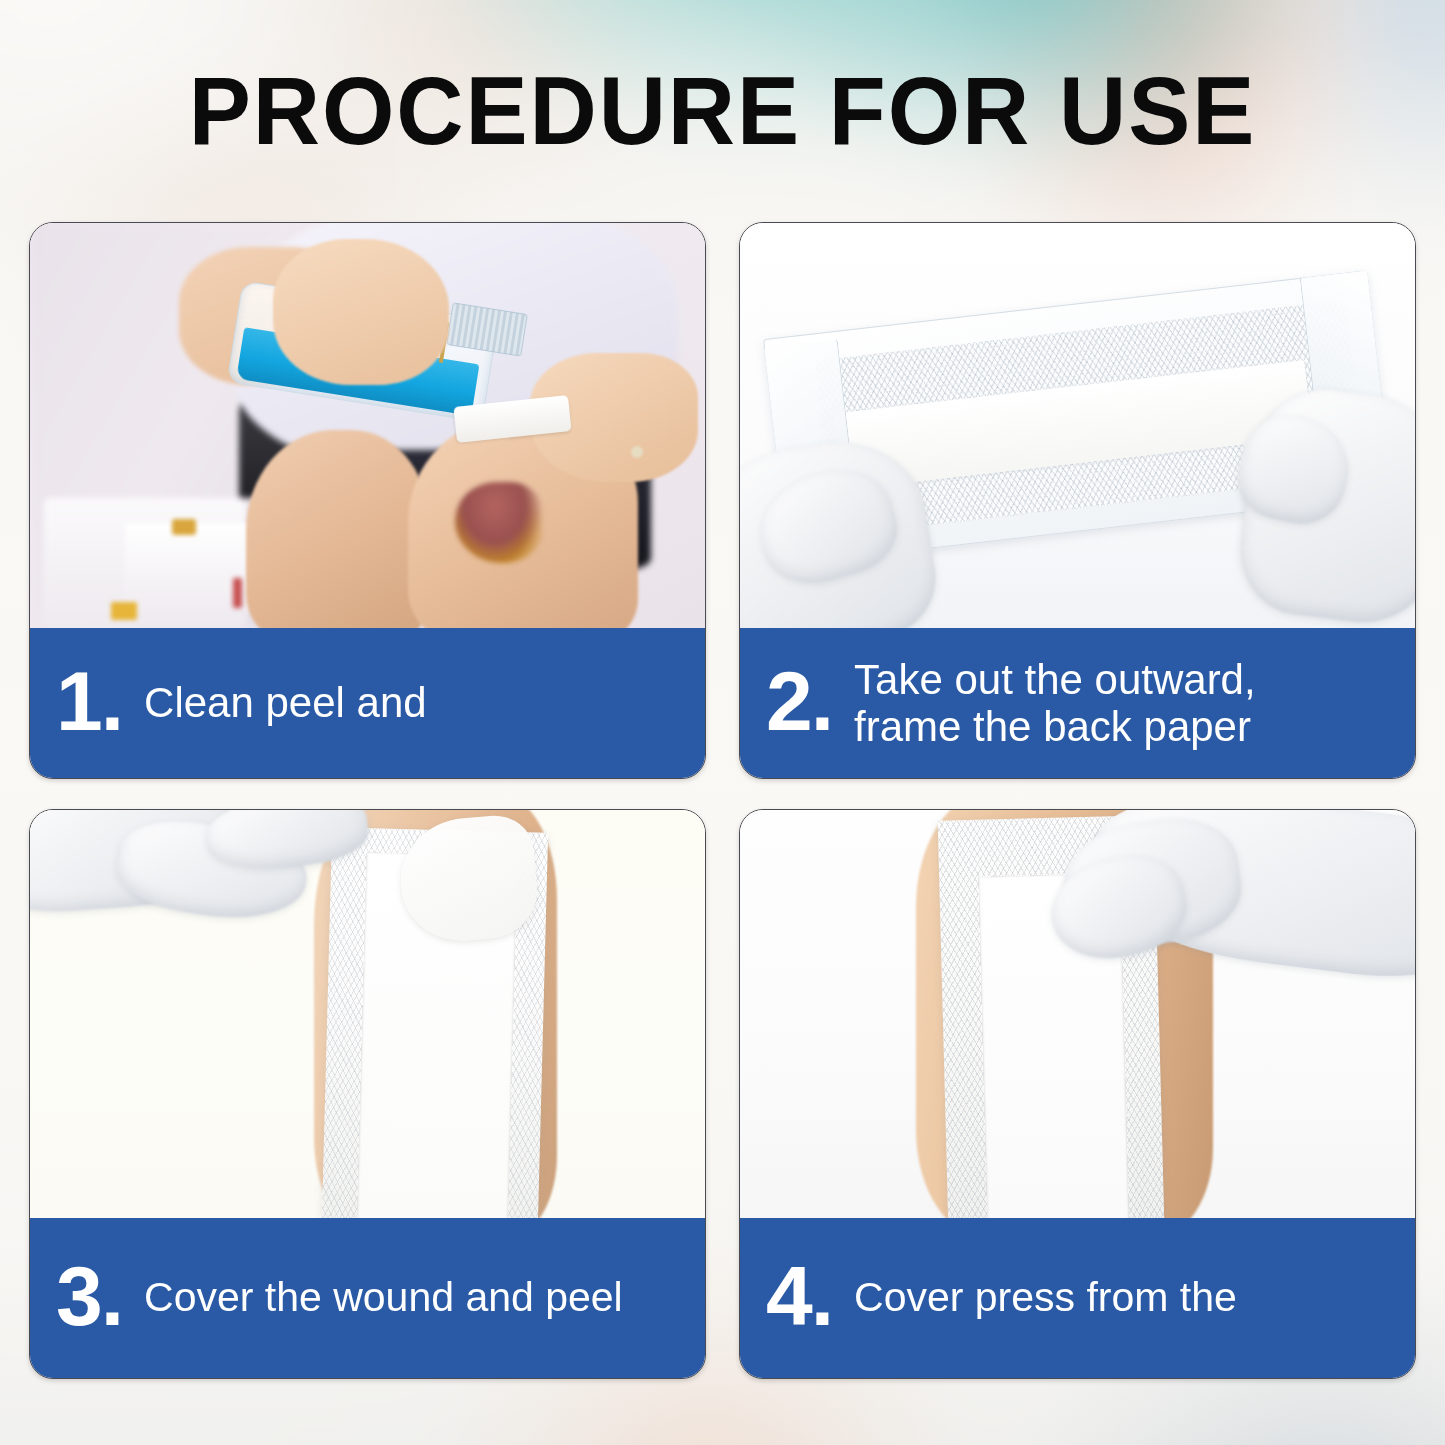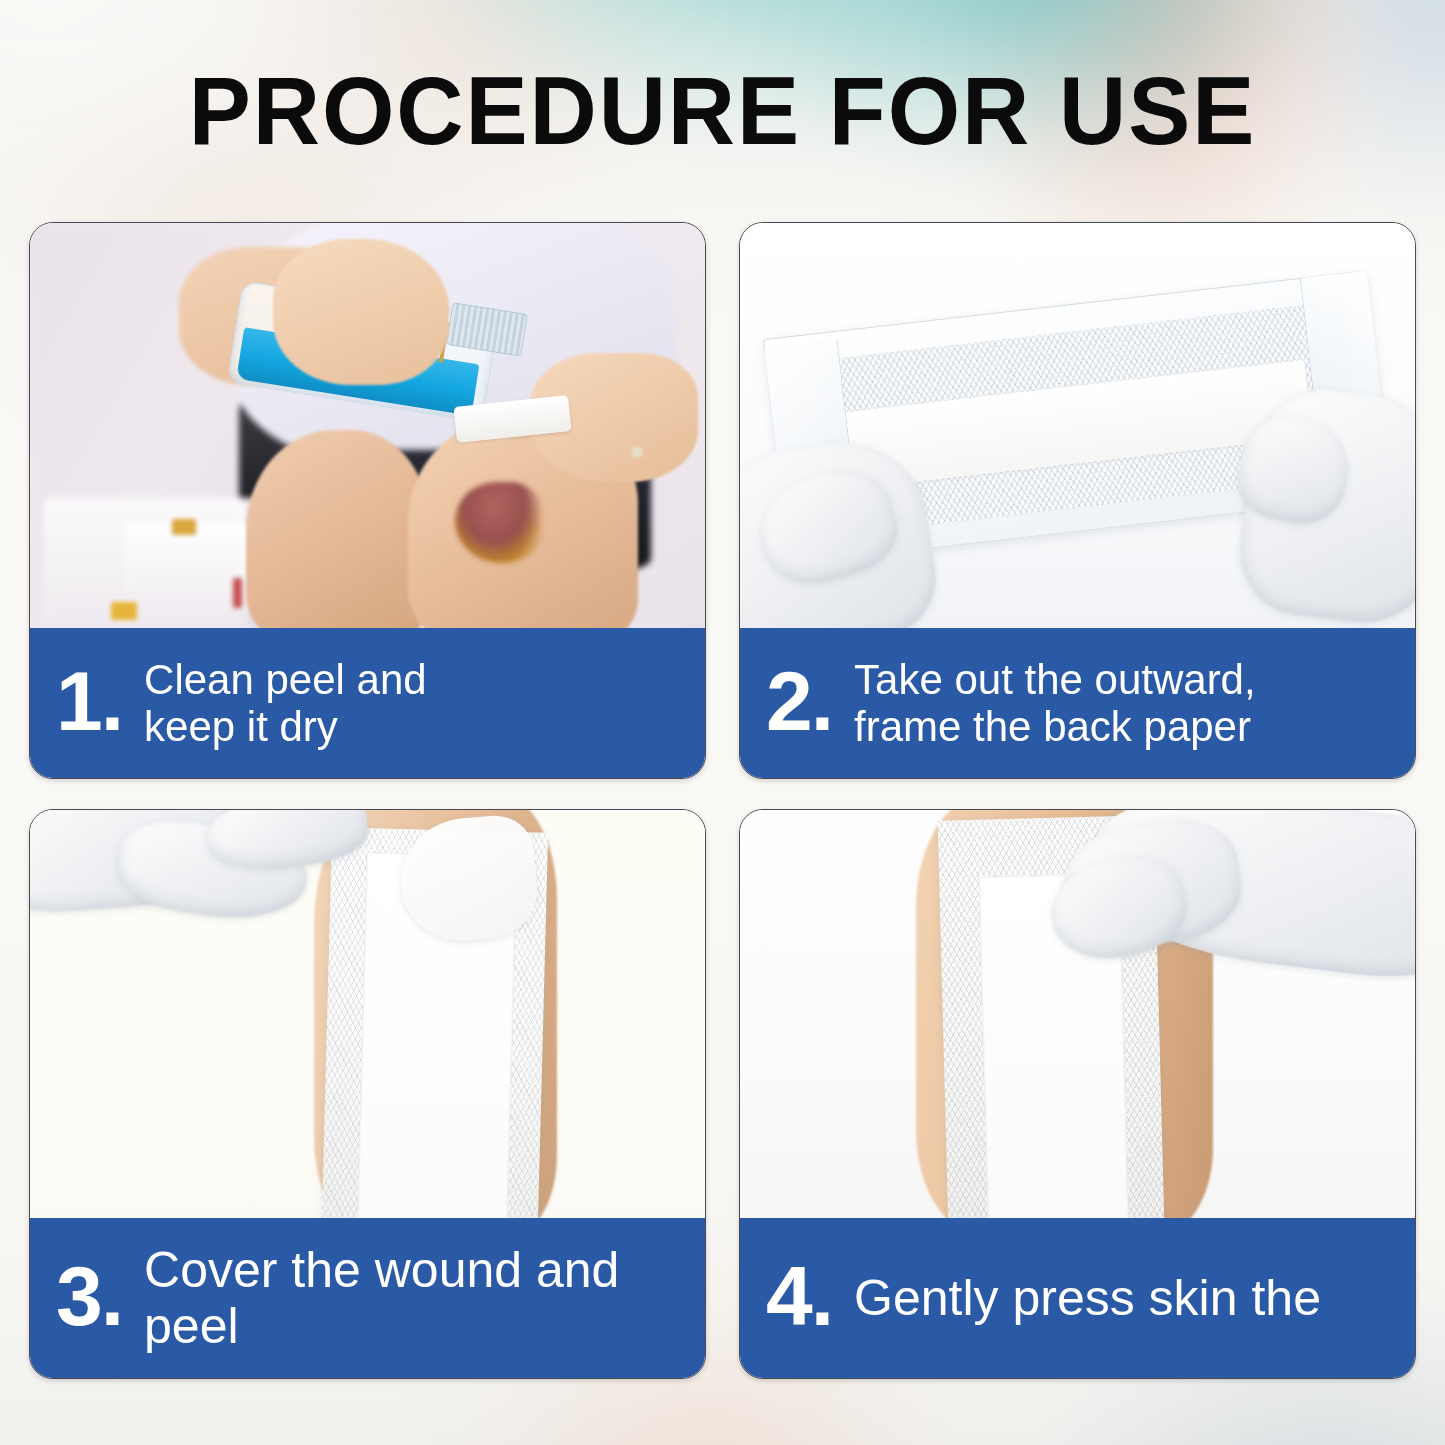--- a/index.html
+++ b/index.html
@@ -409,21 +409,21 @@
   }
   .step-text {
     flex: 1 1 auto;
     font-family: "Liberation Sans", sans-serif;
     font-weight: 400;
     font-size: 42px;
     line-height: 1.12;
     letter-spacing: 0px;
   }
   .step-text .l2 { display: block; }
-  .cap-row2 .step-text { font-size: 50px; }
+  .cap-row2 .step-text { font-size: 41px; }
 </style>
 </head>
 <body>
 
 <div id="poster">
 
   <div class="bg-layer">
     <div class="bg-base"></div>
     <div class="bg-wash"></div>
   </div>
@@ -452,21 +452,20 @@
         <div class="p1-ring"></div>
         <div class="p1-handL"></div>
         <div class="p1-handR"></div>
         <div class="p1-gauze"></div>
         <div class="p1-ringband"></div>
       </div>
       <div class="caption cap-row1">
         <span class="step-num">1.</span>
         <span class="step-text">
           <span class="l1">Clean peel and</span>
-          <span class="l2">keep it dry</span>
         </span>
       </div>
     </div>
 
     <div class="card">
       <div class="photo p2">
         <div class="p2-strip">
           <div class="p2-film"></div>
           <div class="p2-mesh"></div>
           <div class="p2-pad"></div>
@@ -514,19 +513,19 @@
           <div class="p4-dress-mesh"></div>
           <div class="p4-dress-pad"></div>
         </div>
         <div class="glove p4-gloveA"></div>
         <div class="glove p4-gloveB"></div>
         <div class="glove p4-gloveC"></div>
       </div>
       <div class="caption cap-row2">
         <span class="step-num">4.</span>
         <span class="step-text">
-          <span class="l1">Gently press skin the</span>
+          <span class="l1">Cover press from the</span>
         </span>
       </div>
     </div>
 
   </div>
 </div>
 
 </body></html>

